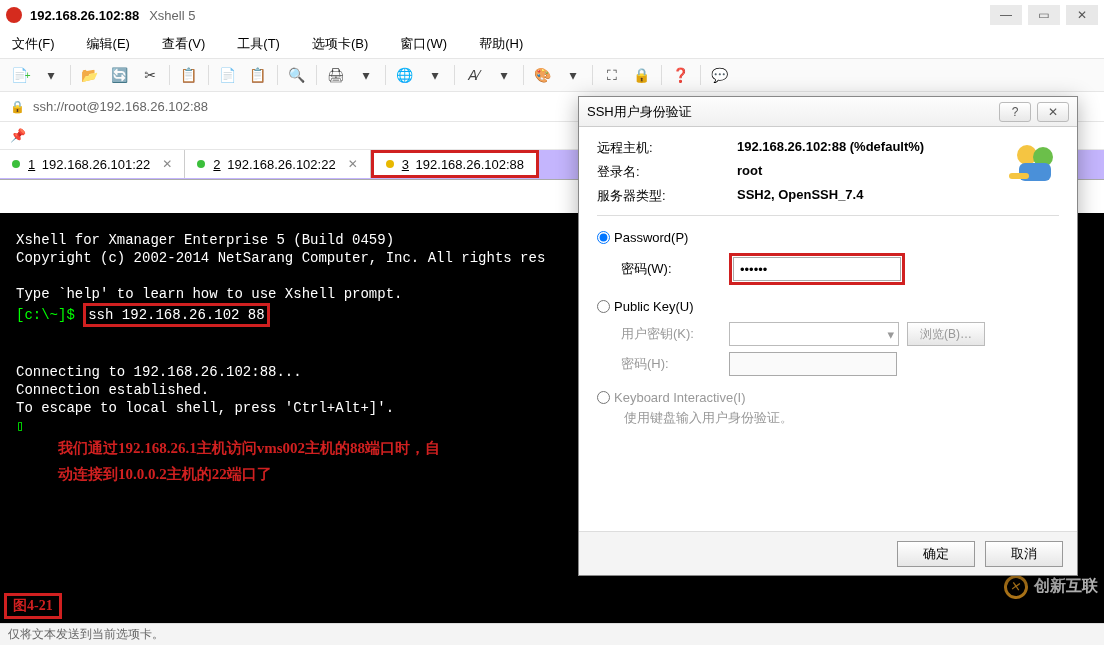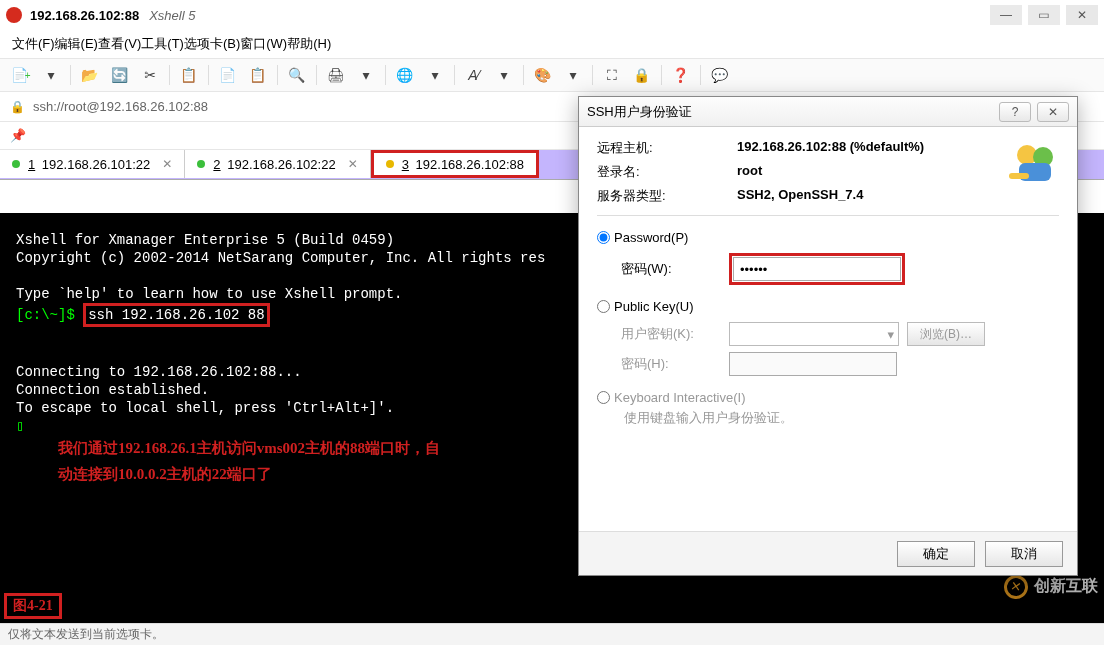--- a/index.html
+++ b/index.html
@@ -2,27 +2,27 @@
 <html><head>
 <meta charset="utf-8">
 <style>
 * { box-sizing: border-box; margin: 0; padding: 0; }
 body { font-family: "Microsoft YaHei", Tahoma, Arial, sans-serif; font-size: 12px; background: #fff; width: 1104px; height: 645px; position: relative; overflow: hidden; }
 
 
 .title-bar { height: 30px; display: flex; align-items: center; padding: 0 6px; background: #fff; }
 .title-bar .app-icon { width: 16px; height: 16px; background: #d52b1e; border-radius: 50%; margin-right: 8px; }
 .title-bar .title { font-weight: bold; font-size: 13px; }
-.title-bar .subtitle { margin-left: 10px; color: #666; font-size: 13px; font-style: italic; }
+.title-bar .subtitle { margin-left: 10px; color: #666; font-size: 13px; }
 .title-bar .win-controls { margin-left: auto; display: flex; gap: 6px; }
 .title-bar .win-btn { width: 32px; height: 20px; background: #eaeaea; display: flex; align-items: center; justify-content: center; font-size: 12px; color: #555; cursor: pointer; }
 .title-bar .win-btn.close-btn { background: #e8e8e8; }
 
 
-.menu-bar { height: 28px; display: flex; align-items: center; padding: 0 12px; gap: 0; background: #fff; }
+.menu-bar { height: 28px; display: flex; align-items: center; padding: 0 12px; gap: 32px; background: #fff; }
 .menu-bar span { font-size: 13px; cursor: pointer; }
 
 
 .toolbar { height: 34px; display: flex; align-items: center; padding: 0 10px; gap: 8px; border-top: 1px solid #e6e6e6; border-bottom: 1px solid #e6e6e6; background: #fafafa; }
 .tool-btn { width: 22px; height: 22px; display: flex; align-items: center; justify-content: center; cursor: pointer; font-size: 14px; color: #444; }
 .tool-sep { width: 1px; height: 20px; background: #ddd; }
 
 
 .address-bar { height: 30px; display: flex; align-items: center; padding: 0 10px; gap: 8px; border-bottom: 1px solid #e6e6e6; background: #fff; }
 .address-bar .addr-icon { color: #888; }

